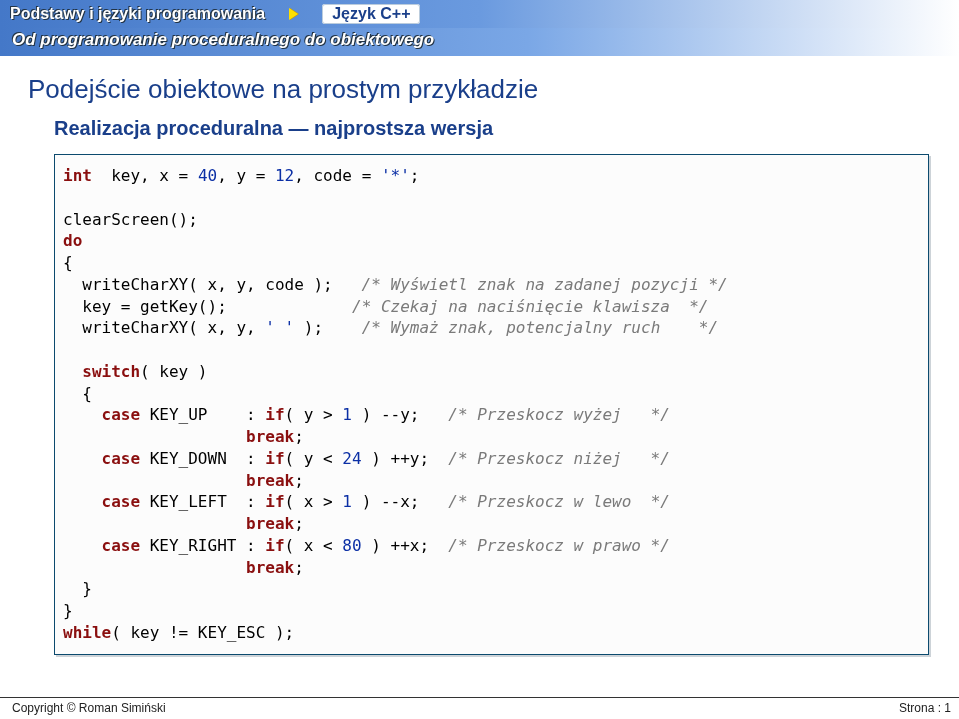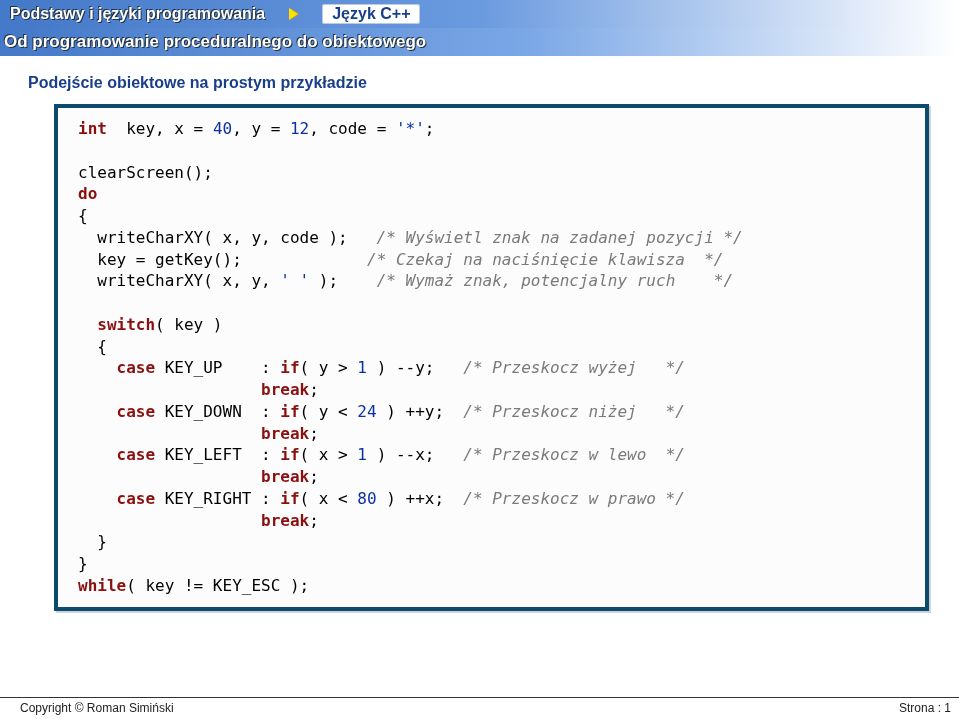--- a/index.html
+++ b/index.html
@@ -27,73 +27,74 @@
     display: inline-block; width: 0; height: 0;
     border-top: 6px solid transparent;
     border-bottom: 6px solid transparent;
     border-left: 9px solid #ffe000;
     vertical-align: middle;
     filter: drop-shadow(1px 0 0 #c90);
   }
 
   .header2 {
     background: linear-gradient(to right, #4478c8 0%, #7aa7e6 55%, #ffffff 100%);
-    padding: 2px 4px; height: 28px; display:flex; align-items:center;
+    padding: 2px 12px; height: 28px; display:flex; font-style:italic;
   }
   .header2-label {
     color: #fff; font-weight: bold; font-size: 17px;
     text-shadow: 1px 1px 0 #234, -1px -1px 0 #234;
   }
 
   .content { padding: 18px 28px 0 28px; }
-  .h-main { color: #1a3f8a; font-size: 16px; font-weight: bold; margin-bottom: 12px; }
+  .h-main { color: #1a3f8a; font-size: 26px; font-weight: normal; margin-bottom: 12px; }
   .h-sub  { color: #1a3f8a; font-size: 20px; font-weight: bold; margin: 0 0 14px 26px; }
 
   .codebox {
     margin: 0 2px 0 26px;
-    border: 4px solid #0c4a6e;
+    border: 1px solid #0c4a6e;
     box-shadow: 2px 2px 0 #cdd3d8;
     background: #fcfcfc;
-    padding: 10px 20px;
+    padding: 10px 8px;
     font-family: "DejaVu Sans Mono", Consolas, monospace;
     font-size: 16px; line-height: 1.36;
     white-space: pre;
     overflow: hidden;
   }
   .kw  { color: #8a0f0f; font-weight: bold; }
   .num { color: #0b2fa5; }
   .str { color: #0b2fa5; }
   .com { color: #7a7a7a; font-style: italic; }
 
   .footer {
     position: absolute; bottom: 0; left: 0; right: 0;
     border-top: 1px solid #333;
     display:flex; justify-content: space-between;
     font-size: 12px; color: #222;
-    padding: 3px 8px 4px 20px;
+    padding: 3px 8px 4px 12px;
     background:#fff;
   }
 </style>
 </head>
 <body>
 
 <div class="header1">
   <div class="header1-left">
     <span class="header1-label">Podstawy i języki programowania</span>
     <span class="arrow-icon"></span>
     <span class="header1-lang">Język C++</span>
   </div>
 </div>
 
 <div class="header2">
   <span class="header2-label">Od programowanie proceduralnego do obiektowego</span>
 </div>
 
 <div class="content">
   <div class="h-main">Podejście obiektowe na prostym przykładzie</div>
+  <div class="h-sub">Realizacja proceduralna — najprostsza wersja</div>
 
   <div class="codebox"><span class="kw">int</span><span>  key, x = </span><span class="num">40</span><span>, y = </span><span class="num">12</span><span>, code = </span><span class="str">'*'</span><span>;</span>
 
 <span>clearScreen();</span>
 <span class="kw">do</span>
 <span>{</span>
 <span>  writeCharXY( x, y, code );</span><span class="com">   /* Wyświetl znak na zadanej pozycji */</span>
 <span>  key = getKey();</span><span class="com">             /* Czekaj na naciśnięcie klawisza  */</span>
 <span>  writeCharXY( x, y, </span><span class="str">' '</span><span> );</span><span class="com">    /* Wymaż znak, potencjalny ruch    */</span>
 

